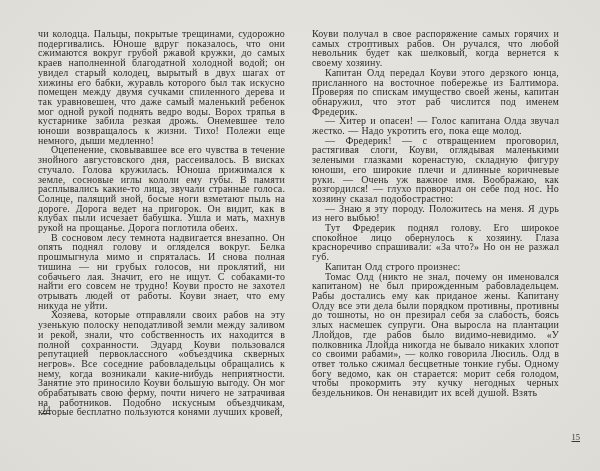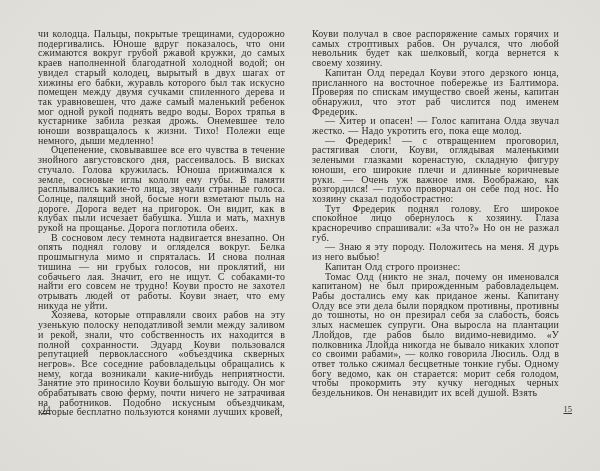--- a/index.html
+++ b/index.html
@@ -39,21 +39,21 @@
     text-indent: 13px;
   }
   .page-number {
     position: absolute;
     top: 404px;
     font-size: 8.5px;
     color: #3a3834;
     text-decoration: underline;
   }
   .page-number-left  { left: 42px; }
-  .page-number-right { right: 28px; }
+  .page-number-right { right: 20px; margin-top: 28px; }
 </style>
 </head>
 <body>
 
 <div class="spread">
 
   <section class="page page-left">
 
       <p>чи колодца. Пальцы, покрытые трещинами, судорожно подергивались. Юноше вдруг показалось, что они сжимаются вокруг грубой ржавой кружки, до самых краев наполненной благодатной холодной водой; он увидел старый колодец, вырытый в двух шагах от хижины его бабки, журавль которого был так искусно помещен между двумя сучками спиленного дерева и так уравновешен, что даже самый маленький ребенок мог одной рукой поднять ведро воды. Ворох тряпья в кустарнике забила резкая дрожь. Онемевшее тело юноши возвращалось к жизни. Тихо! Полежи еще немного, дыши медленно!</p>
 
@@ -67,23 +67,23 @@
   <section class="page page-right">
 
       <p>Коуви получал в свое распоряжение самых горячих и самых строптивых рабов. Он ручался, что любой невольник будет как шелковый, когда вернется к своему хозяину.</p>
 
       <p class="indent">Капитан Олд передал Коуви этого дерзкого юнца, присланного на восточное побережье из Балтимора. Проверяя по спискам имущество своей жены, капитан обнаружил, что этот раб числится под именем Фредерик.</p>
 
       <p class="indent">— Хитер и опасен! — Голос капитана Олда звучал жестко. — Надо укротить его, пока еще молод.</p>
 
       <p class="indent">— Фредерик! — с отвращением проговорил, растягивая слоги, Коуви, оглядывая маленькими зелеными глазками коренастую, складную фигуру юноши, его широкие плечи и длинные коричневые руки. — Очень уж важное имя. Воображаю, как возгордился! — глухо проворчал он себе под нос. Но хозяину сказал подобострастно:</p>
 
+      <p class="indent">— Знаю я эту породу. Положитесь на меня. Я дурь из него выбью!</p>
+
       <p class="indent">Тут Фредерик поднял голову. Его широкое спокойное лицо обернулось к хозяину. Глаза красноречиво спрашивали: «За что?» Но он не разжал губ.</p>
-
-      <p class="indent">— Знаю я эту породу. Положитесь на меня. Я дурь из него выбью!</p>
 
       <p class="indent">Капитан Олд строго произнес:</p>
 
 
       <p class="indent">Томас Олд (никто не знал, почему он именовался капитаном) не был прирожденным рабовладельцем. Рабы достались ему как приданое жены. Капитану Олду все эти дела были порядком противны, противны до тошноты, но он презирал себя за слабость, боясь злых насмешек супруги. Она выросла на плантации Ллойдов, где рабов было видимо-невидимо. «У полковника Ллойда никогда не бывало никаких хлопот со своими рабами», — колко говорила Люсиль. Олд в ответ только сжимал бесцветные тонкие губы. Одному богу ведомо, как он старается: морит себя голодом, чтобы прокормить эту кучку негодных черных бездельников. Он ненавидит их всей душой. Взять</p>
     </section>
 
   <div class="page-number page-number-left">14</div>
 
   <div class="page-number page-number-right">15</div>

